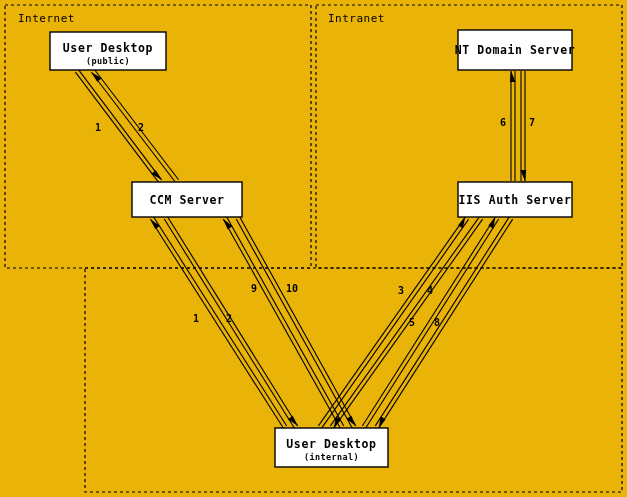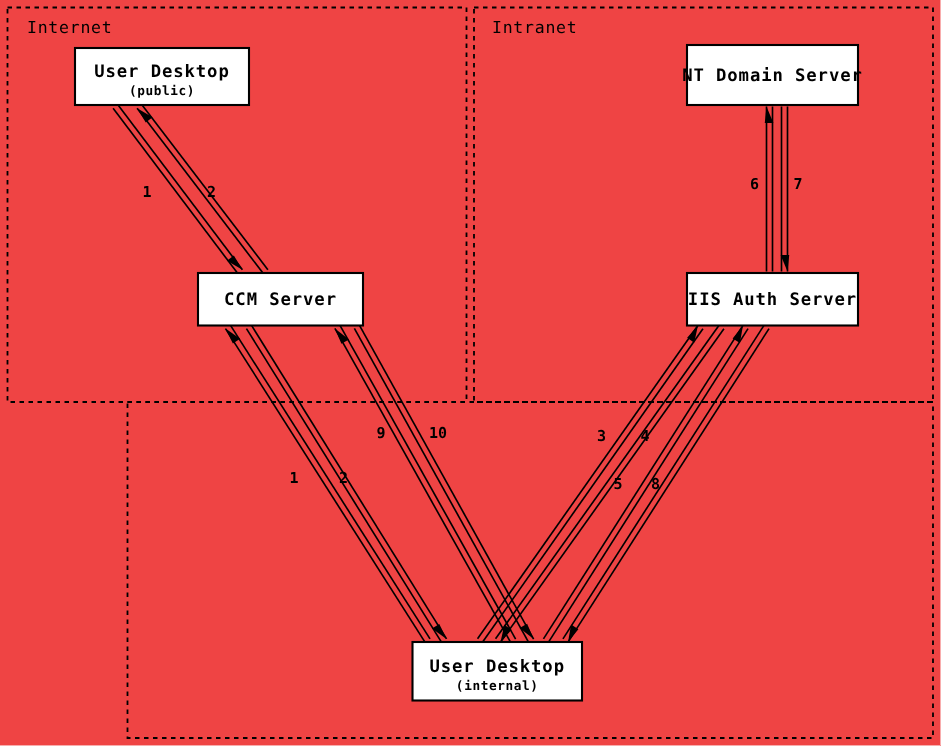--- a/index.html
+++ b/index.html
@@ -4,21 +4,21 @@
 <style>
   html, body {
     margin: 0;
     padding: 0;
     background: #ffffff;
   }
   #diagram-root {
     position: relative;
     width: 627px;
     height: 497px;
-    background: #ef4444;
+    background: #eab308;
     font-family: "DejaVu Sans Mono", "Liberation Mono", monospace;
     overflow: hidden;
   }
   svg#diagram-svg {
     position: absolute;
     top: 0;
     left: 0;
     width: 627px;
     height: 497px;
     display: block;

